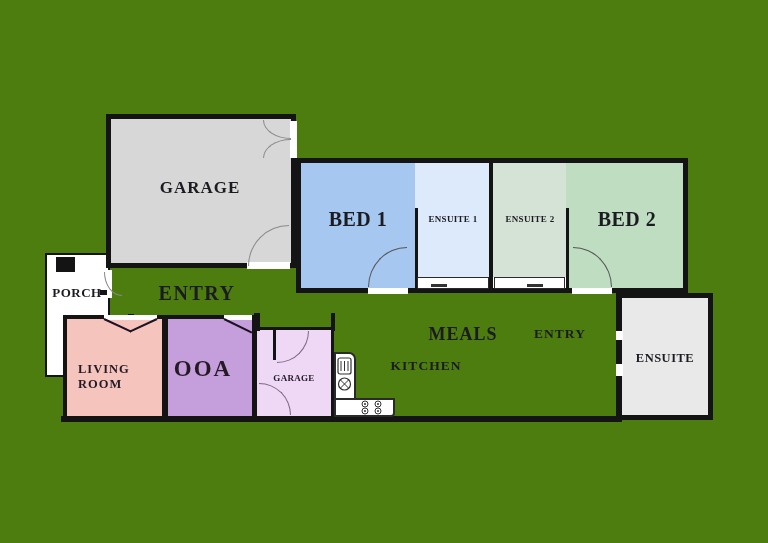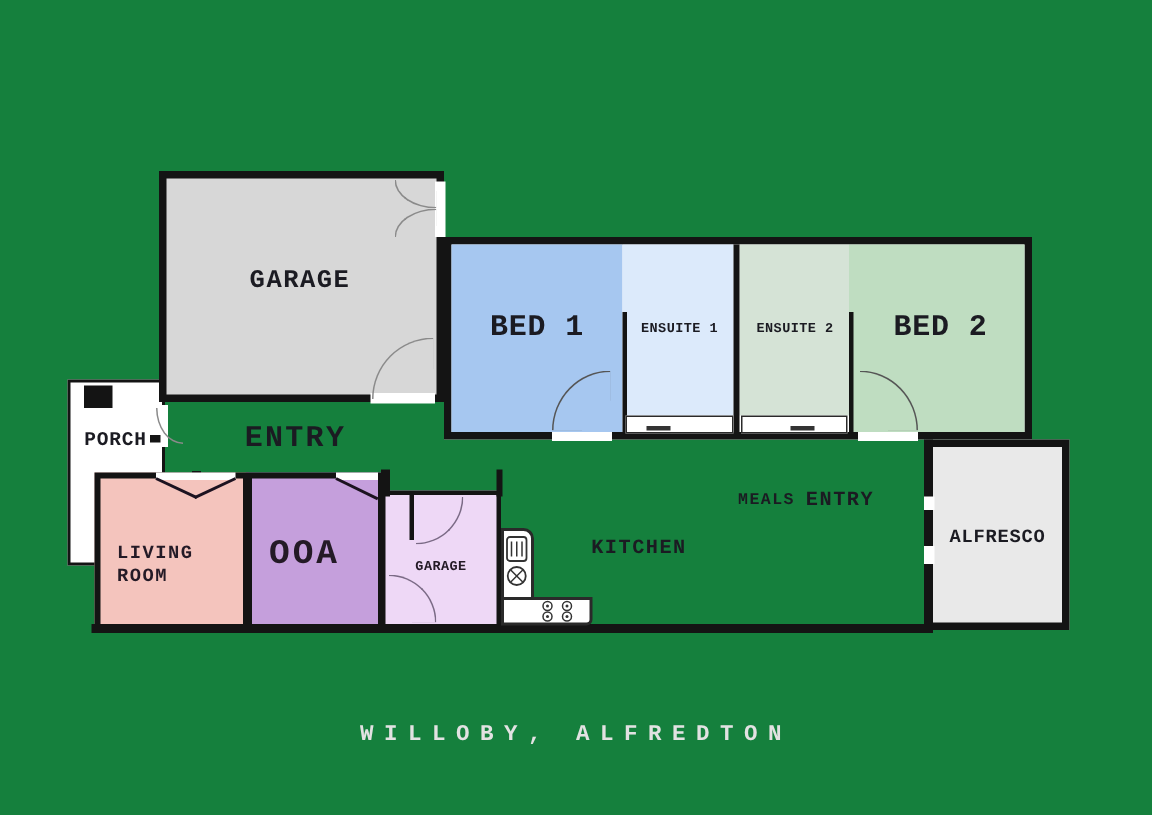--- a/index.html
+++ b/index.html
@@ -1,18 +1,18 @@
 <!DOCTYPE html>
 <html><head>
 <meta charset="utf-8">
 <style>
   html,body{margin:0;padding:0;background:#ffffff;}
   #plan{
-    position:relative;width:768px;height:543px;background:#15803d;overflow:hidden;
-    font-family:Liberation Mono, monospace;
+    position:relative;width:768px;height:543px;background:#4d7c0f;overflow:hidden;
+    font-family:Liberation Serif, serif;
   }
   .abs{position:absolute;}
   
   .room{position:absolute;box-sizing:border-box;border:4px solid #141414;}
   .room-garage{left:106px;top:114px;width:190px;height:154px;border-width:5px;}
   .room-strip{left:296px;top:158px;width:392px;height:135px;border-width:5px;background:#fff;}
   .room-porch{left:45px;top:253px;width:65px;height:124px;border-width:2px;background:#fff;}
   .room-living{left:63px;top:315px;width:103px;height:106px;}
   .room-ooa{left:164px;top:315px;width:92px;height:106px;}
   .room-ensuite{left:254px;top:327px;width:80px;height:93px;border-width:3px;}
@@ -80,21 +80,21 @@
   .lbl-bed1{left:358px;top:219px;font-size:20px;letter-spacing:0.5px;}
   .lbl-e1{left:453px;top:219px;font-size:9px;letter-spacing:0.3px;}
   .lbl-e2{left:530px;top:219px;font-size:9px;letter-spacing:0.3px;}
   .lbl-bed2{left:627px;top:219px;font-size:20px;letter-spacing:0.5px;}
   .lbl-porch{left:77px;top:293px;font-size:13px;letter-spacing:0.5px;}
   .lbl-entry{left:197px;top:293px;font-size:20px;letter-spacing:1.5px;}
   .lbl-living{left:114px;top:377px;font-size:12.5px;white-space:normal;width:72px;line-height:1.2;color:#241a26;}
   .lbl-ooa{left:203px;top:369px;font-size:23px;letter-spacing:2px;color:#241a26;}
   .lbl-ensuite{left:294px;top:378px;font-size:9px;letter-spacing:0.3px;color:#241a26;}
   .lbl-kitchen{left:403px;top:366px;font-size:13.5px;margin-left:23px;}
-  .lbl-meals{left:463px;top:334px;font-size:11px;margin-left:48px;}
+  .lbl-meals{left:463px;top:334px;font-size:18px;}
   .lbl-family{left:560px;top:334px;font-size:13.5px;}
   .lbl-alfresco{left:665px;top:358px;font-size:12.5px;letter-spacing:0.5px;}
   
   .footer{position:absolute;left:0;top:481px;width:768px;text-align:center;
     font-weight:bold;font-size:15px;letter-spacing:7px;}
 </style>
 </head>
 <body>
 
 <div id="plan">
@@ -180,16 +180,15 @@
   <div class="lbl lbl-e2">ENSUITE 2</div>
   <div class="lbl lbl-bed2">BED 2</div>
   <div class="lbl lbl-porch">PORCH</div>
   <div class="lbl lbl-entry">ENTRY</div>
   <div class="lbl lbl-living">LIVING ROOM</div>
   <div class="lbl lbl-ooa">OOA</div>
   <div class="lbl lbl-ensuite">GARAGE</div>
   <div class="lbl lbl-kitchen">KITCHEN</div>
   <div class="lbl lbl-meals">MEALS</div>
   <div class="lbl lbl-family">ENTRY</div>
-  <div class="lbl lbl-alfresco">ALFRESCO</div>
+  <div class="lbl lbl-alfresco">ENSUITE</div>
 
-  <div class="footer" style="color: rgb(226, 226, 226);">WILLOBY, ALFREDTON</div>
 </div>
 
 </body></html>

